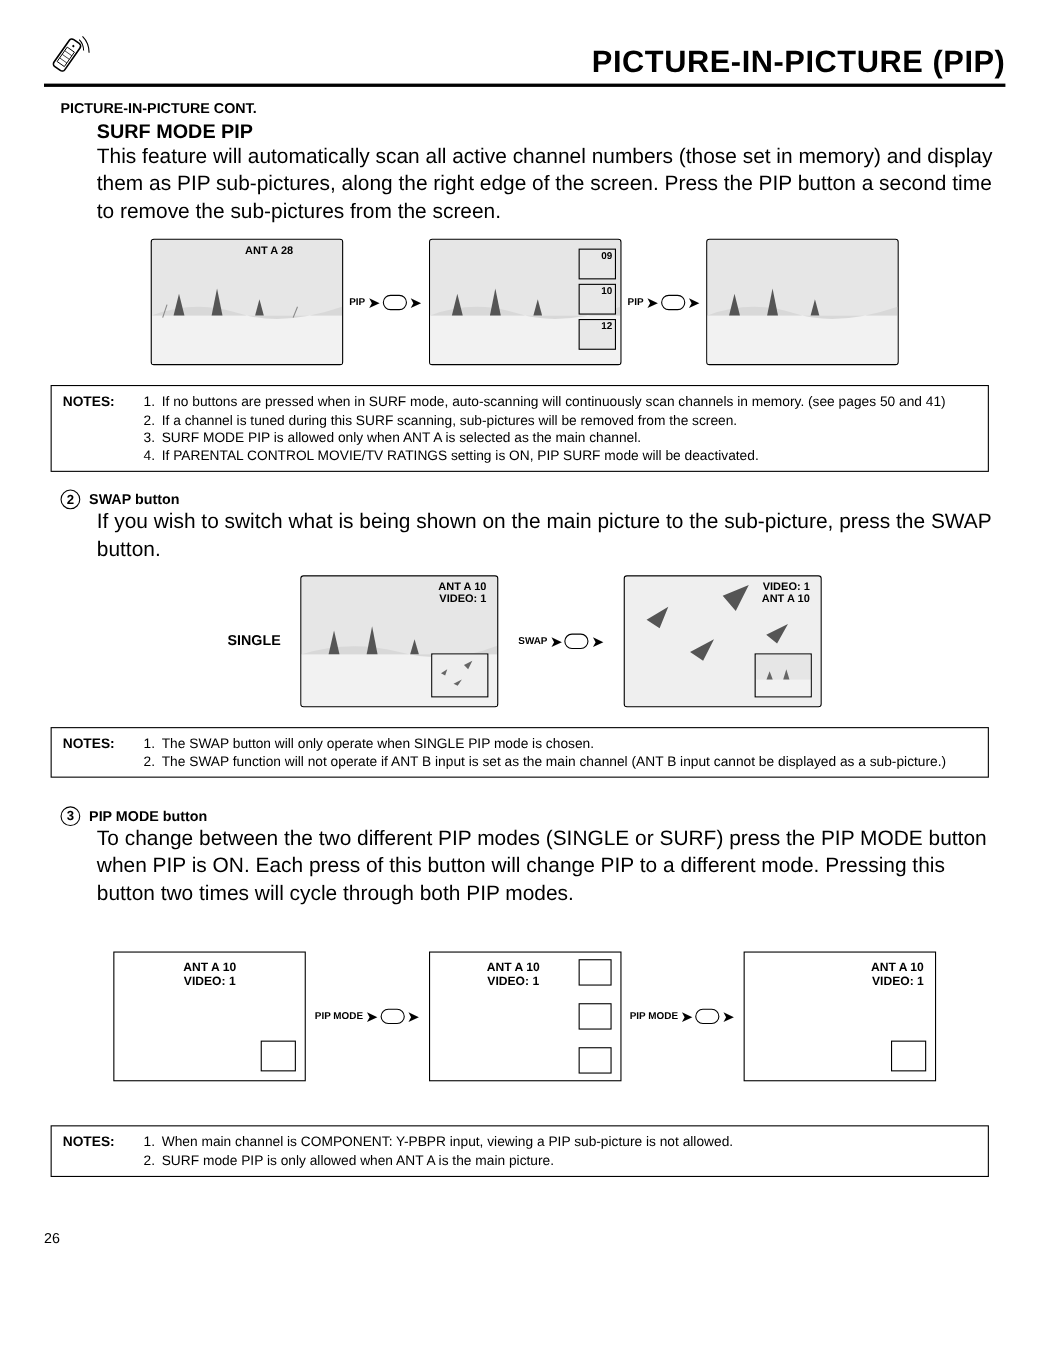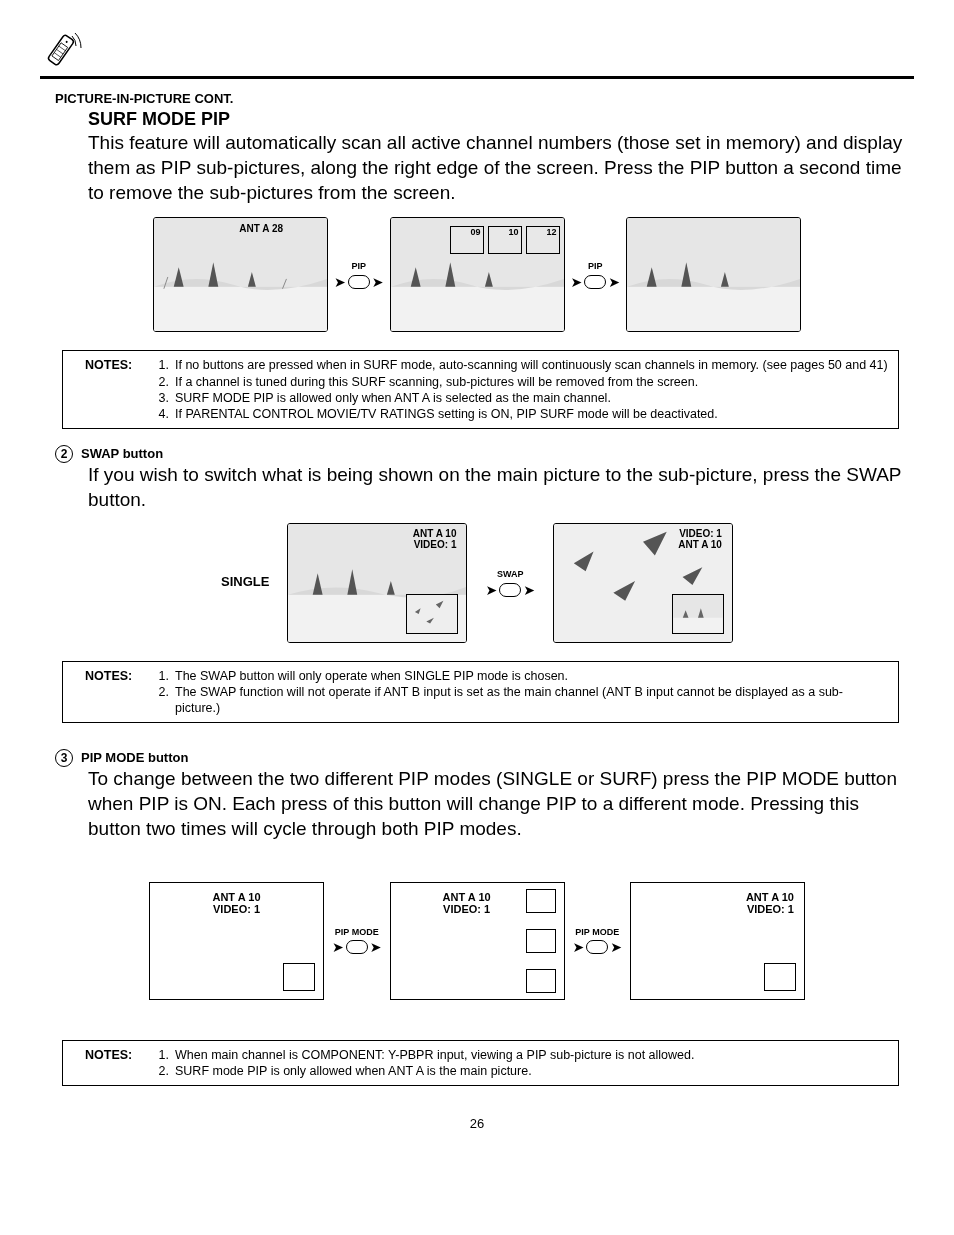--- a/index.html
+++ b/index.html
@@ -56,33 +56,33 @@
     overflow: hidden;
   }
   .tv-surf { width: 175px; height: 115px; }
   .tv-swap { width: 180px; height: 120px; }
   .osd {
     position:absolute;
     font-size: 10px;
     font-weight: bold;
     color:#000;
   }
-  .pip-strip { position:absolute; right:4px; top:8px; display:flex; flex-direction:row; gap:4px; }
+  .pip-strip { position:absolute; right:4px; top:8px; display:flex; flex-direction:column; gap:4px; }
   .pip-small { width:34px; height:28px; border:1.5px solid #000; background:#e8e8e8; position:relative; }
   .pip-small .n { position:absolute; right:2px; top:0; font-size:9px; font-weight:bold; }
   .pip-sub { position:absolute; right:8px; bottom:8px; width:52px; height:40px; border:1.5px solid #000; background:#eee; }
-  .btn-group { display:flex; flex-direction:column; align-items:center; gap:2px; }
+  .btn-group { display:flex; align-items:center; gap:2px; }
   .btn-label { font-size:9px; font-weight:bold; }
   .btn-row { display:flex; align-items:center; gap:2px; }
   .arrow { font-size:14px; line-height:1; }
   .btn-circ { width:22px; height:14px; border:1.5px solid #000; border-radius:10px; background:#fff; }
   .notes-box {
     border: 1px solid #000;
-    margin: 4px 15px 16px 22px;
-    padding: 6px 10px 6px 22px;
+    margin: 4px 15px 16px 6px;
+    padding: 6px 10px 6px 10px;
     font-size: 12.5px;
   }
   .notes-row { display:flex; gap:6px; }
   .notes-tag { font-weight:bold; width:62px; flex-shrink:0; }
   .notes-list { flex:1; }
   .notes-list .li { display:flex; gap:6px; }
   .notes-list .num { width:16px; flex-shrink:0; text-align:right; }
   .notes-list .txt { flex:1; }
   .section-head { display:flex; align-items:center; gap:8px; margin-left:15px; margin-top:6px; }
   .enc-num {
@@ -93,41 +93,42 @@
   .sec-title { font-weight:bold; font-size:13px; }
   .single-label { font-weight:bold; font-size:13px; }
   .swap-row { display:flex; align-items:center; justify-content:center; gap:18px; margin:10px 0 18px 0; }
   .mode-row { display:flex; align-items:center; justify-content:center; gap:8px; margin:40px 0 40px 0; }
   .mode-box { border:1.5px solid #000; width:175px; height:118px; background:#fff; position:relative; }
   .mode-osd { position:absolute; font-size:11px; font-weight:bold; }
   .mode-sub { position:absolute; width:32px; height:28px; border:1.5px solid #000; background:#fff; }
   .mode-small { right:8px; bottom:8px; }
   .mode-col { position:absolute; right:8px; top:6px; display:flex; flex-direction:column; gap:16px; }
   .mode-col .sm { width:30px; height:24px; border:1.5px solid #000; }
-  .footer-page { text-align:center; margin-top:30px; font-size:13px; }
+  .footer-page { text-align:left; margin-top:48px; font-size:13px; }
   svg.landscape-svg { width:100%; height:100%; display:block; }
 </style>
 </head>
 <body>
 
 <div class="header-band">
   <span class="remote-icon">
     <svg width="44" height="44" viewBox="0 0 44 44">
       <g transform="rotate(35 22 22)">
         <rect x="14" y="6" width="12" height="30" rx="3" fill="#fff" stroke="#000" stroke-width="1.5"></rect>
         <circle cx="20" cy="11" r="1" fill="#000"></circle>
         <rect x="16" y="15" width="8" height="16" fill="none" stroke="#000" stroke-width="0.8"></rect>
         <line x1="16" y1="19" x2="24" y2="19" stroke="#000" stroke-width="0.6"></line>
         <line x1="16" y1="23" x2="24" y2="23" stroke="#000" stroke-width="0.6"></line>
         <line x1="16" y1="27" x2="24" y2="27" stroke="#000" stroke-width="0.6"></line>
       </g>
       <path d="M32 6 Q36 10 36 16" fill="none" stroke="#000" stroke-width="1"></path>
       <path d="M35 3 Q41 9 41 18" fill="none" stroke="#000" stroke-width="1"></path>
     </svg>
   </span>
+  <span class="page-title">PICTURE-IN-PICTURE (PIP)</span>
 </div>
 
 <div class="h-cont">PICTURE-IN-PICTURE CONT.</div>
 <div class="h-surf">SURF MODE PIP</div>
 <div class="body-text">This feature will automatically scan all active channel numbers (those set in memory) and display them as PIP sub-pictures, along the right edge of the screen.  Press the PIP button a second time to remove the sub-pictures from the screen.</div>
 
 <div class="diagram-row">
 
   <div class="tv tv-surf">
     <svg class="landscape-svg" viewBox="0 0 175 115" preserveAspectRatio="none">

